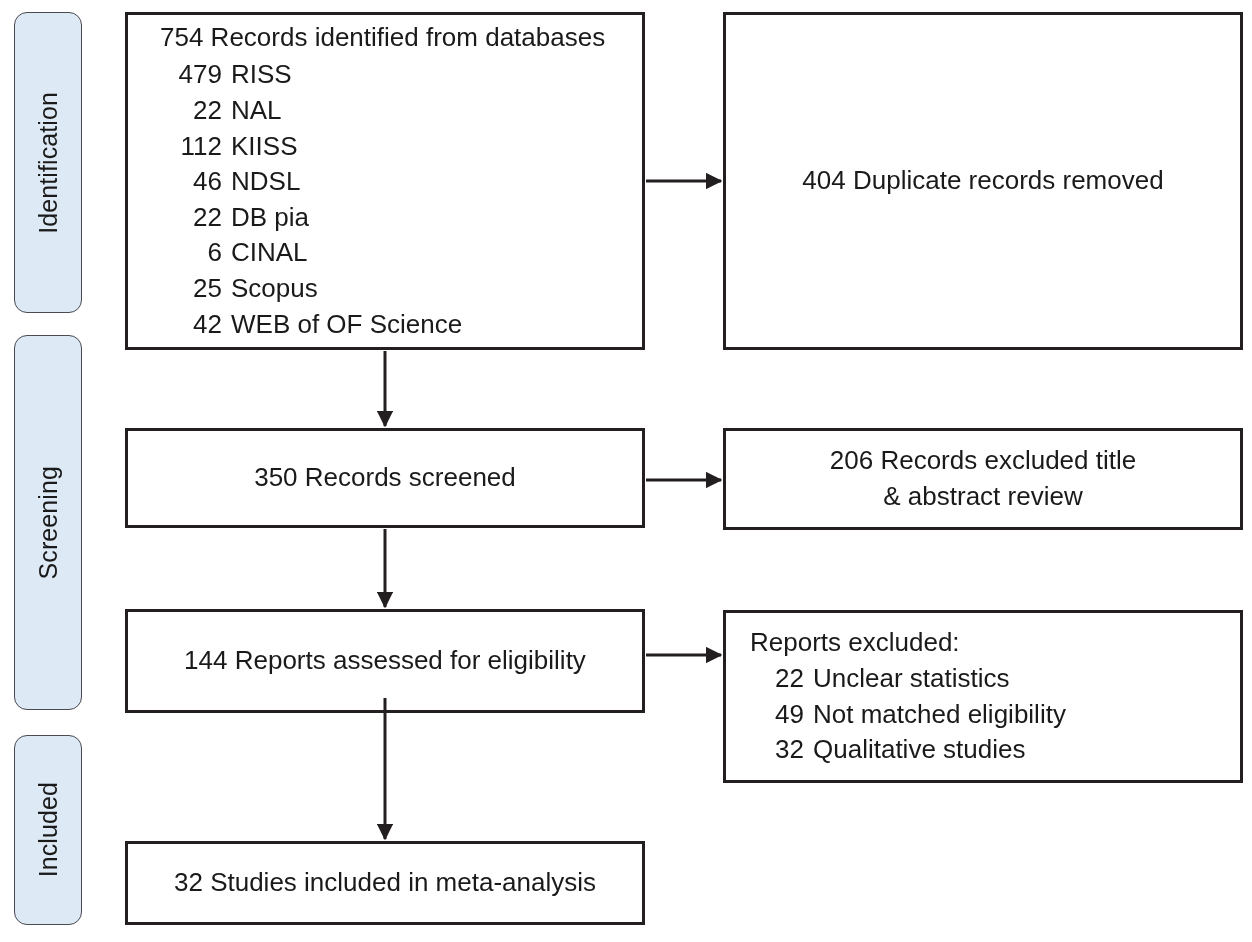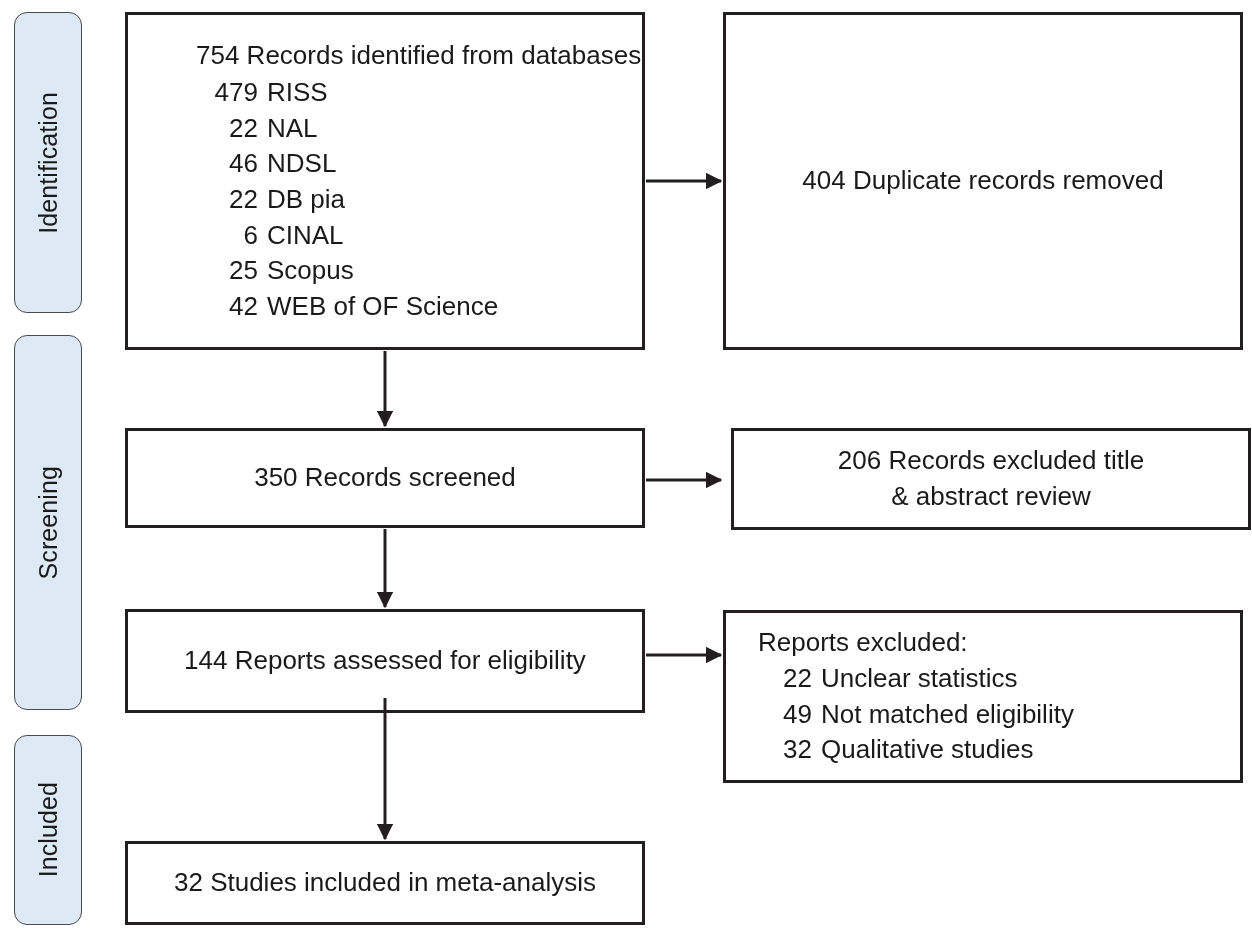--- a/index.html
+++ b/index.html
@@ -68,31 +68,31 @@
   }
 
   
   #box-identified   { left: 125px; top: 12px;  width: 520px; height: 338px; }
   #box-screened     { left: 125px; top: 428px; width: 520px; height: 100px; justify-content: center; }
   #box-eligibility  { left: 125px; top: 609px; width: 520px; height: 104px;  }
   #box-included     { left: 125px; top: 841px; width: 520px; height: 84px;  }
 
   
   #box-duplicates   { left: 723px; top: 12px;  width: 520px; height: 338px; }
-  #box-excluded-ta  { left: 723px; top: 428px; width: 520px; height: 102px; margin-left: 8px; }
+  #box-excluded-ta  { left: 723px; top: 428px; width: 520px; height: 102px; }
   #box-excluded-rep { left: 723px; top: 610px; width: 520px; height: 173px; }
 
   
-  #box-identified .listwrap { padding-left: 68px; }
+  #box-identified .listwrap { padding-left: 32px; }
   #box-identified .bx-head  { margin-bottom: 2px; }
   .num { display: inline-block; width: 62px; text-align: right; }
   .nm  { padding-left: 9px; }
 
   
-  #box-excluded-rep .listwrap { padding-left: 32px; }
+  #box-excluded-rep .listwrap { padding-left: 24px; }
   #box-excluded-rep .num { width: 54px; text-align: right; }
 
   
   #connectors {
     position: absolute;
     left: 0; top: 0;
     width: 1252px;
     height: 942px;
     pointer-events: none;
   }
@@ -110,20 +110,21 @@
   </div>
   <div class="stage-box" id="stage-included">
     <span class="stage-label">Included</span>
   </div>
 
   <div class="flow-box lefttext" id="box-identified">
     <div class="listwrap">
       <div class="bx-line bx-head">754 Records identified from databases</div>
       <div class="bx-line"><span class="num">479</span><span class="nm">RISS</span></div>
       <div class="bx-line"><span class="num">22</span><span class="nm">NAL</span></div>
+      <div class="bx-line"><span class="num">112</span><span class="nm">KIISS</span></div>
       <div class="bx-line"><span class="num">46</span><span class="nm">NDSL</span></div>
       <div class="bx-line"><span class="num">22</span><span class="nm">DB pia</span></div>
       <div class="bx-line"><span class="num">6</span><span class="nm">CINAL</span></div>
       <div class="bx-line"><span class="num">25</span><span class="nm">Scopus</span></div>
       <div class="bx-line"><span class="num">42</span><span class="nm">WEB of OF Science</span></div>
     </div>
   </div>
 
   <div class="flow-box center" id="box-duplicates">
     <div class="bx-line">404 Duplicate records removed</div>

